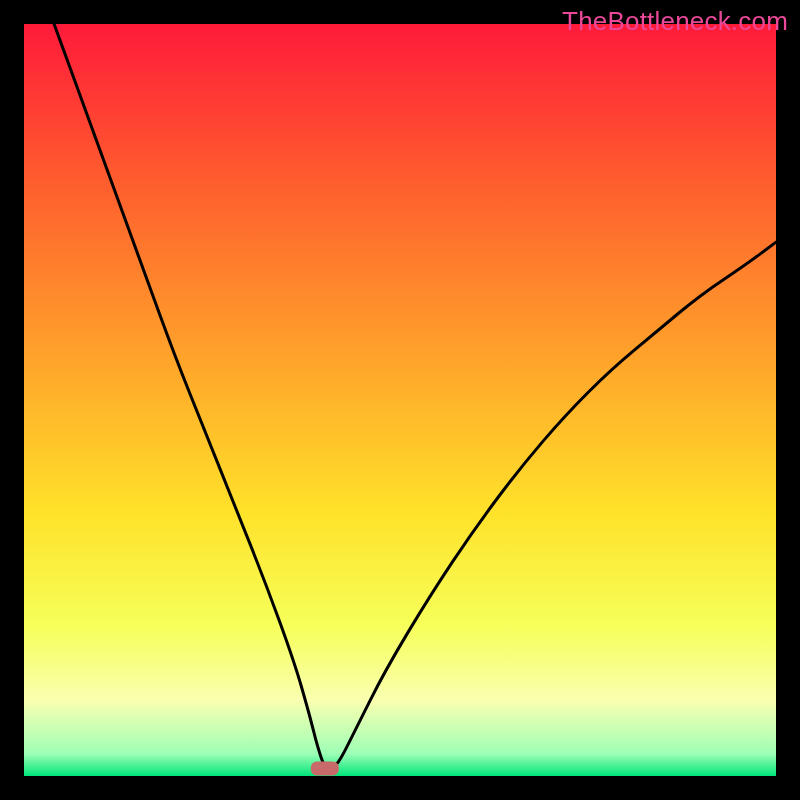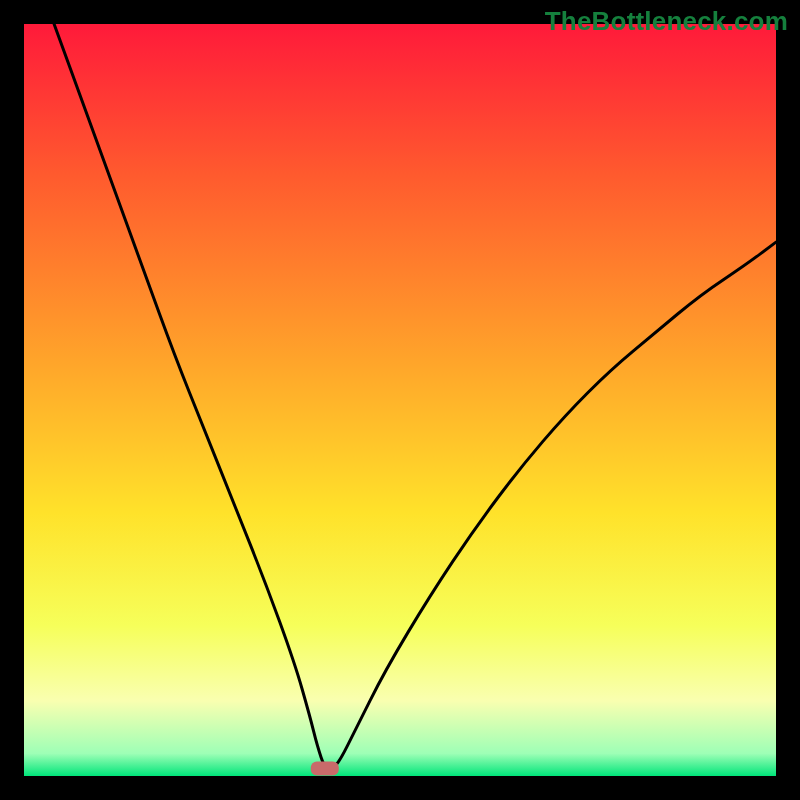--- a/index.html
+++ b/index.html
@@ -14,22 +14,22 @@
   .stage {
     position: relative;
     width: 800px;
     height: 800px;
   }
   .watermark {
     position: absolute;
     top: 6px;
     right: 12px;
     font-size: 26px;
-    font-weight: 700;
-    color: #15803d;
+    font-weight: 400;
+    color: #ec4899;
     letter-spacing: 0.2px;
     z-index: 5;
   }
   svg {
     display: block;
   }
 </style>
 </head>
 <body>
 

